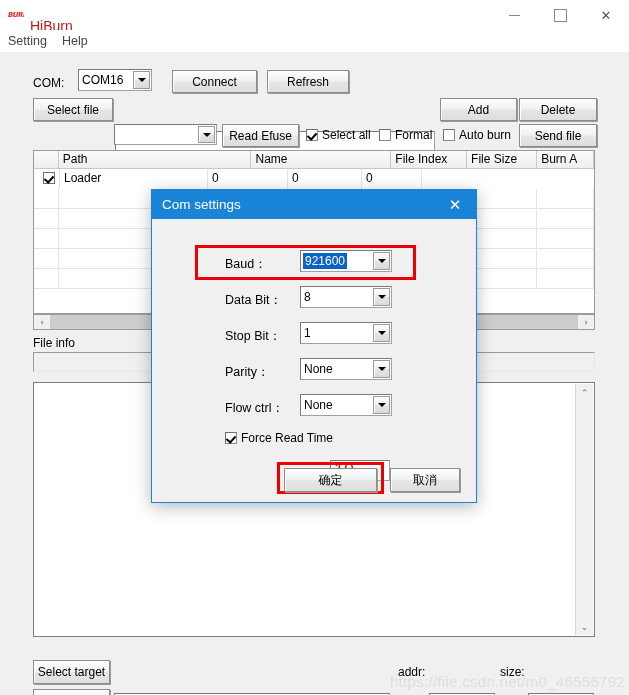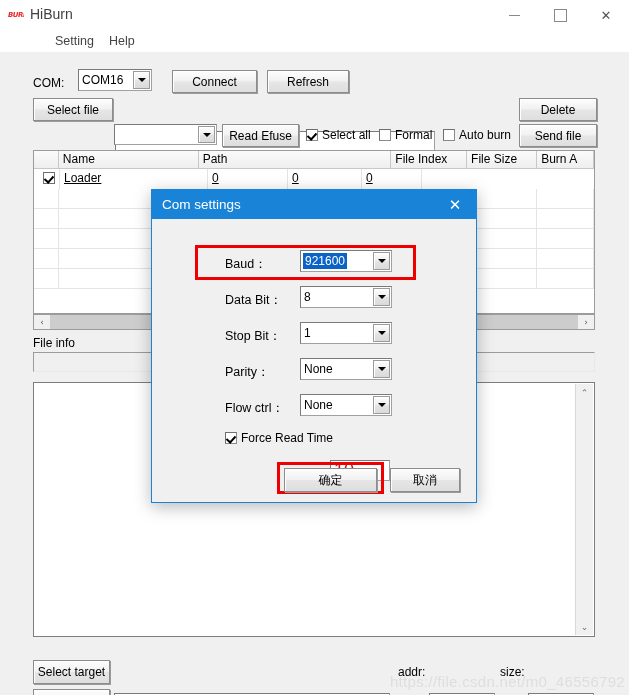--- a/index.html
+++ b/index.html
@@ -21,22 +21,22 @@
     background: #ffffff;
   }
   #app-icon {
     position: absolute; left: 8px; top: 8px; width: 16px; height: 14px;
     font-family: "DejaVu Sans", sans-serif;
     font-size: 7px; font-weight: bold; font-style: italic;
     color: #e8252a; letter-spacing: -0.5px;
     line-height: 14px; overflow: hidden;
   }
   #app-title {
-    position: absolute; left: 30px; top: 6px;
-    font-size: 14px; color: #404040;
+    position: absolute; left: 30px; top: 18px;
+    font-size: 14px; color: #b91c1c;
     font-family: "Liberation Sans", sans-serif;
   }
   .wincontrol {
     position: absolute; top: 0; width: 46px; height: 30px;
     color: #555; font-size: 13px;
     display: flex; align-items: center; justify-content: center;
     font-family: "DejaVu Sans", sans-serif;
   }
   #win-min { left: 491px; }
   #win-max { left: 537px; }
@@ -44,21 +44,21 @@
   .min-glyph { display:block; width:11px; height:1px; background:#888; }
   .max-glyph { display:block; width:11px; height:11px; border:1px solid #888; }
 
   
   #menubar {
     position: absolute; left: 0; top: 30px; width: 629px; height: 22px;
     background: #ffffff;
   }
   .menu-item {
     position: absolute; top: 2px; height: 18px; line-height: 18px;
-    font-size: 12.5px; color: #444; padding: 0 4px; margin-left: 47px;
+    font-size: 12.5px; color: #444; padding: 0 4px;
   }
   #menu-setting { left: 4px; }
   #menu-help { left: 58px; }
 
   
   #client {
     position: absolute; left: 0; top: 52px; width: 629px; height: 643px;
     background: #f0f0f0;
   }
 
@@ -146,21 +146,21 @@
   #fl-head .hc {
     border-right: 1px solid #c8c8c8;
     font-size: 12px; line-height: 17px; padding-left: 4px;
     box-sizing: border-box; overflow: hidden; white-space: nowrap;
     background: linear-gradient(to bottom,#fbfbfb,#eeeeee);
   }
   .fl-row { display: flex; height: 20px; box-sizing: border-box; }
   .fl-row .rc {
     border-right: 1px solid #e4e4e4;
     font-size: 12px; line-height: 19px; padding-left: 4px;
-    box-sizing: border-box; overflow: hidden; white-space: nowrap; text-decoration: underline;
+    box-sizing: border-box; overflow: hidden; white-space: nowrap;
   }
   .fl-row.empty .rc { border-bottom: 1px solid #e4e4e4; }
   .col0 { width: 26px; }
   .col1 { width: 148px; }
   .col2 { width: 204px; }
   .col3 { width: 80px; }
   .col4 { width: 74px; }
   .col5 { width: 60px; }
   #rowcheck {
     width: 12px; height: 12px; margin: 3px auto 0; box-sizing: border-box;
@@ -285,20 +285,21 @@
     <div class="cval">COM16</div>
     <div class="arrowbox">
         <span class="tri"></span>
       </div>
   </div>
   <div class="btn" style="left:267px; top:18px; width:80px; height:21px;">Refresh</div>
   <div class="btn" style="left:172px; top:18px; width:83px; height:21px;">Connect</div>
 
   <div class="btn" style="left:33px; top:46px; width:78px; height:21px;">Select file</div>
   <div class="txt" style="left:115px; top:46px; width:320px; height:21px;"></div>
+  <div class="btn" style="left:440px; top:46px; width:75px; height:21px;">Add</div>
   <div class="btn" style="left:519px; top:46px; width:76px; height:21px;">Delete</div>
 
   <div class="combo" style="left:114px; top:72px; width:103px; height:21px;">
     <div class="cval"></div>
     <div class="arrowbox">
         <span class="tri"></span>
       </div>
   </div>
   <div class="btn" style="left:222px; top:72px; width:75px; height:21px;">Read Efuse</div>
 
@@ -312,22 +313,22 @@
   </div>
   <div class="chk" style="left:443px; top:76px;">
     <span class="box"></span>
     <span class="ctext">Auto burn</span>
   </div>
   <div class="btn" style="left:519px; top:72px; width:76px; height:21px;">Send file</div>
 
   <div id="filelist">
     <div id="fl-head">
       <div class="hc col0"></div>
+      <div class="hc col2">Path</div>
       <div class="hc col1">Name</div>
-      <div class="hc col2">Path</div>
       <div class="hc col3">File Index</div>
       <div class="hc col4">File Size</div>
       <div class="hc col5">Burn A</div>
     </div>
     <div class="fl-row">
       <div class="rc col0">
           <div id="rowcheck"></div>
         </div>
       <div class="rc col1">Loader</div>
       <div class="rc col3">0</div>

